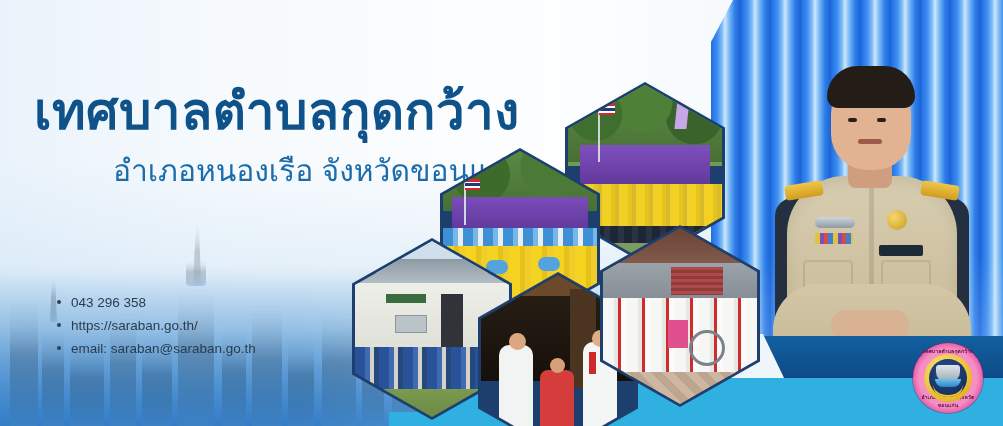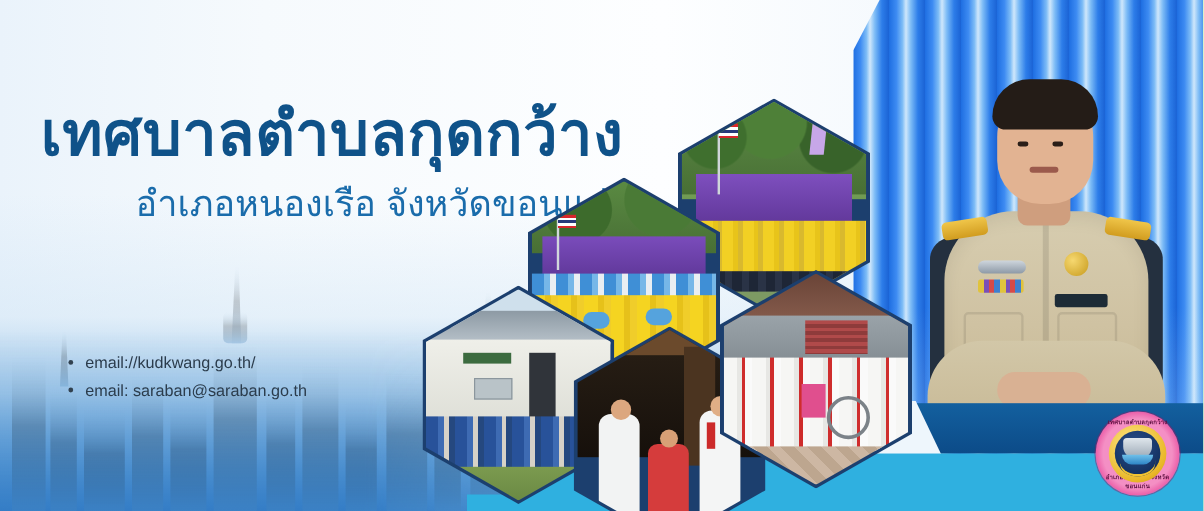--- a/index.html
+++ b/index.html
@@ -2,21 +2,21 @@
 <html><head>
 <meta charset="utf-8">
 <style>
   html,body{margin:0;padding:0;background:#fff;}
   body{font-family:"Liberation Sans","DejaVu Sans",sans-serif;}
 
   #banner{
     position:relative;
     width:1003px;height:426px;
     overflow:hidden;
-    background:#bef264;
+    background:#86efac;
   }
 
   
   .bg-base{
     position:absolute;left:0;top:0;width:1003px;height:426px;
     background:
       linear-gradient(to bottom,
         rgba(255,255,255,0) 0%,
         rgba(255,255,255,0) 38%,
         rgba(207,228,245,0.45) 62%,
@@ -357,21 +357,24 @@
         <rect x="678" y="214" width="30" height="86"></rect>
       </g>
     </svg>
   </div>
 
   <div class="title">เทศบาลตำบลกุดกว้าง</div>
   <div class="subtitle">อำเภอหนองเรือ จังหวัดขอนแก่น</div>
 
   <ul class="contacts">
     <li>
-      <span>email://kudkwang.go.th/</span>
+      <span>043 296 358</span>
+    </li>
+    <li>
+      <span>https://saraban.go.th/</span>
     </li>
     <li>
       <span>email: saraban@saraban.go.th</span>
     </li>
   </ul>
 
   <div class="photo-panel">
     <div class="curtain"></div>
 
     <div class="person">

